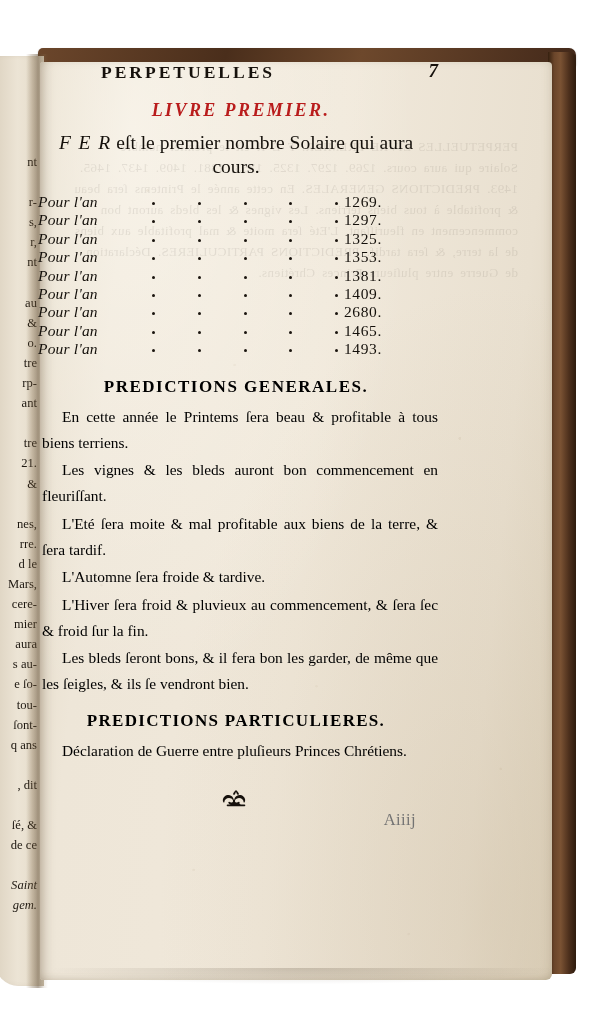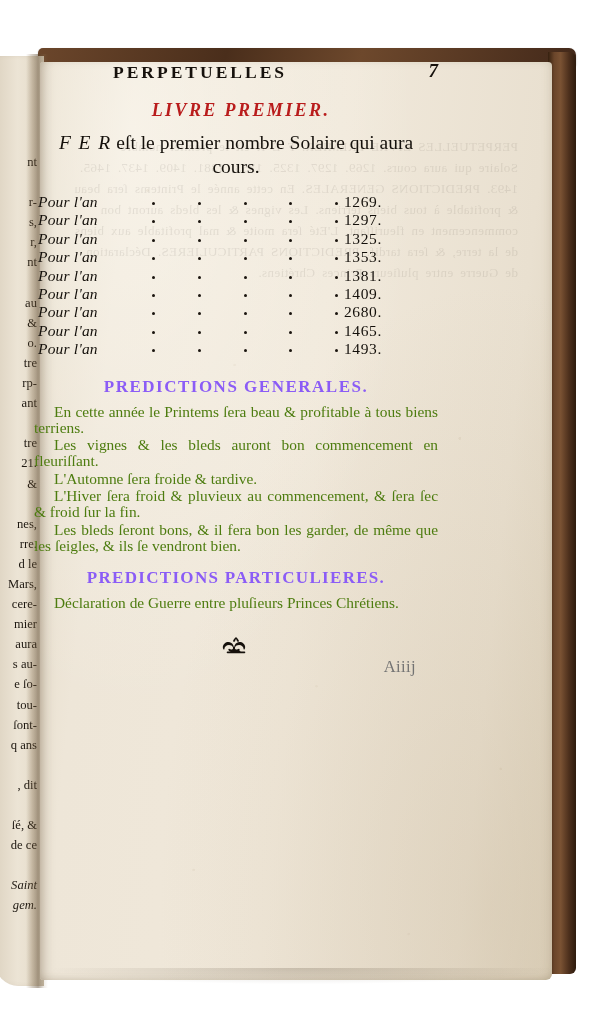--- a/index.html
+++ b/index.html
@@ -136,21 +136,21 @@
   }
 
   
   #runhead {
     position: relative;
     height: 26px;
     margin-bottom: 12px;
   }
   #runhead-title {
     position: absolute;
-    left: 79px; top: 0;
+    left: 67px; top: 0;
     font-size: 17.5px;
     letter-spacing: 3.0px;
     font-weight: 600;
     color: #16110c;
   }
   #runhead-folio {
     position: absolute;
     right: 0; top: -2px;
     font-size: 19px;
     font-style: italic;
@@ -217,33 +217,33 @@
     text-align: left;
     letter-spacing: .6px;
   }
 
   
   .section-head {
     text-align: center;
     font-size: 17px;
     letter-spacing: 1.5px;
     font-weight: 600;
-    color: #8b5cf6;
+    color: #000000;
     margin: 18px 0 7px 0;
   }
   #head-particulieres { letter-spacing: 1.3px; margin-top: 14px; }
 
   
   .pred {
     font-size: 15.4px;
-    line-height: 16px;
+    line-height: 26px;
     text-align: justify;
     text-indent: 20px;
-    margin: 0 0 1px 0;
-    color: #4d7c0f;
+    margin: 0 0 1px 8px;
+    color: #000000;
     hyphens: none;
   }
   #predictions-generales .pred { margin-bottom: 1.5px; }
   #predictions-particulieres .pred { text-align: left; }
 
   
   #footer {
     position: relative;
     margin-top: 22px;
     height: 50px;
@@ -443,20 +443,21 @@
           </span>
           <span class="yr">1493.</span>
         </div>
       </div>
 
     <div id="predictions-generales">
       <div class="section-head" id="head-generales">PREDICTIONS GENERALES.</div>
       <div id="generales-body">
           <p class="pred">En cette année le Printems ſera beau &amp; profitable à tous biens terriens.</p>
           <p class="pred">Les vignes &amp; les bleds auront bon commencement en fleuriſſant.</p>
+          <p class="pred">L'Eté ſera moite &amp; mal profitable aux biens de la terre, &amp; ſera tardif.</p>
           <p class="pred">L'Automne ſera froide &amp; tardive.</p>
           <p class="pred">L'Hiver ſera froid &amp; pluvieux au commencement, &amp; ſera ſec &amp; froid ſur la fin.</p>
           <p class="pred">Les bleds ſeront bons, &amp; il fera bon les garder, de même que les ſeigles, &amp; ils ſe vendront bien.</p>
         </div>
     </div>
 
     <div id="predictions-particulieres">
       <div class="section-head" id="head-particulieres">PREDICTIONS  PARTICULIERES.</div>
       <div id="particulieres-body">
           <p class="pred">Déclaration de Guerre entre pluſieurs Princes Chrétiens.</p>

